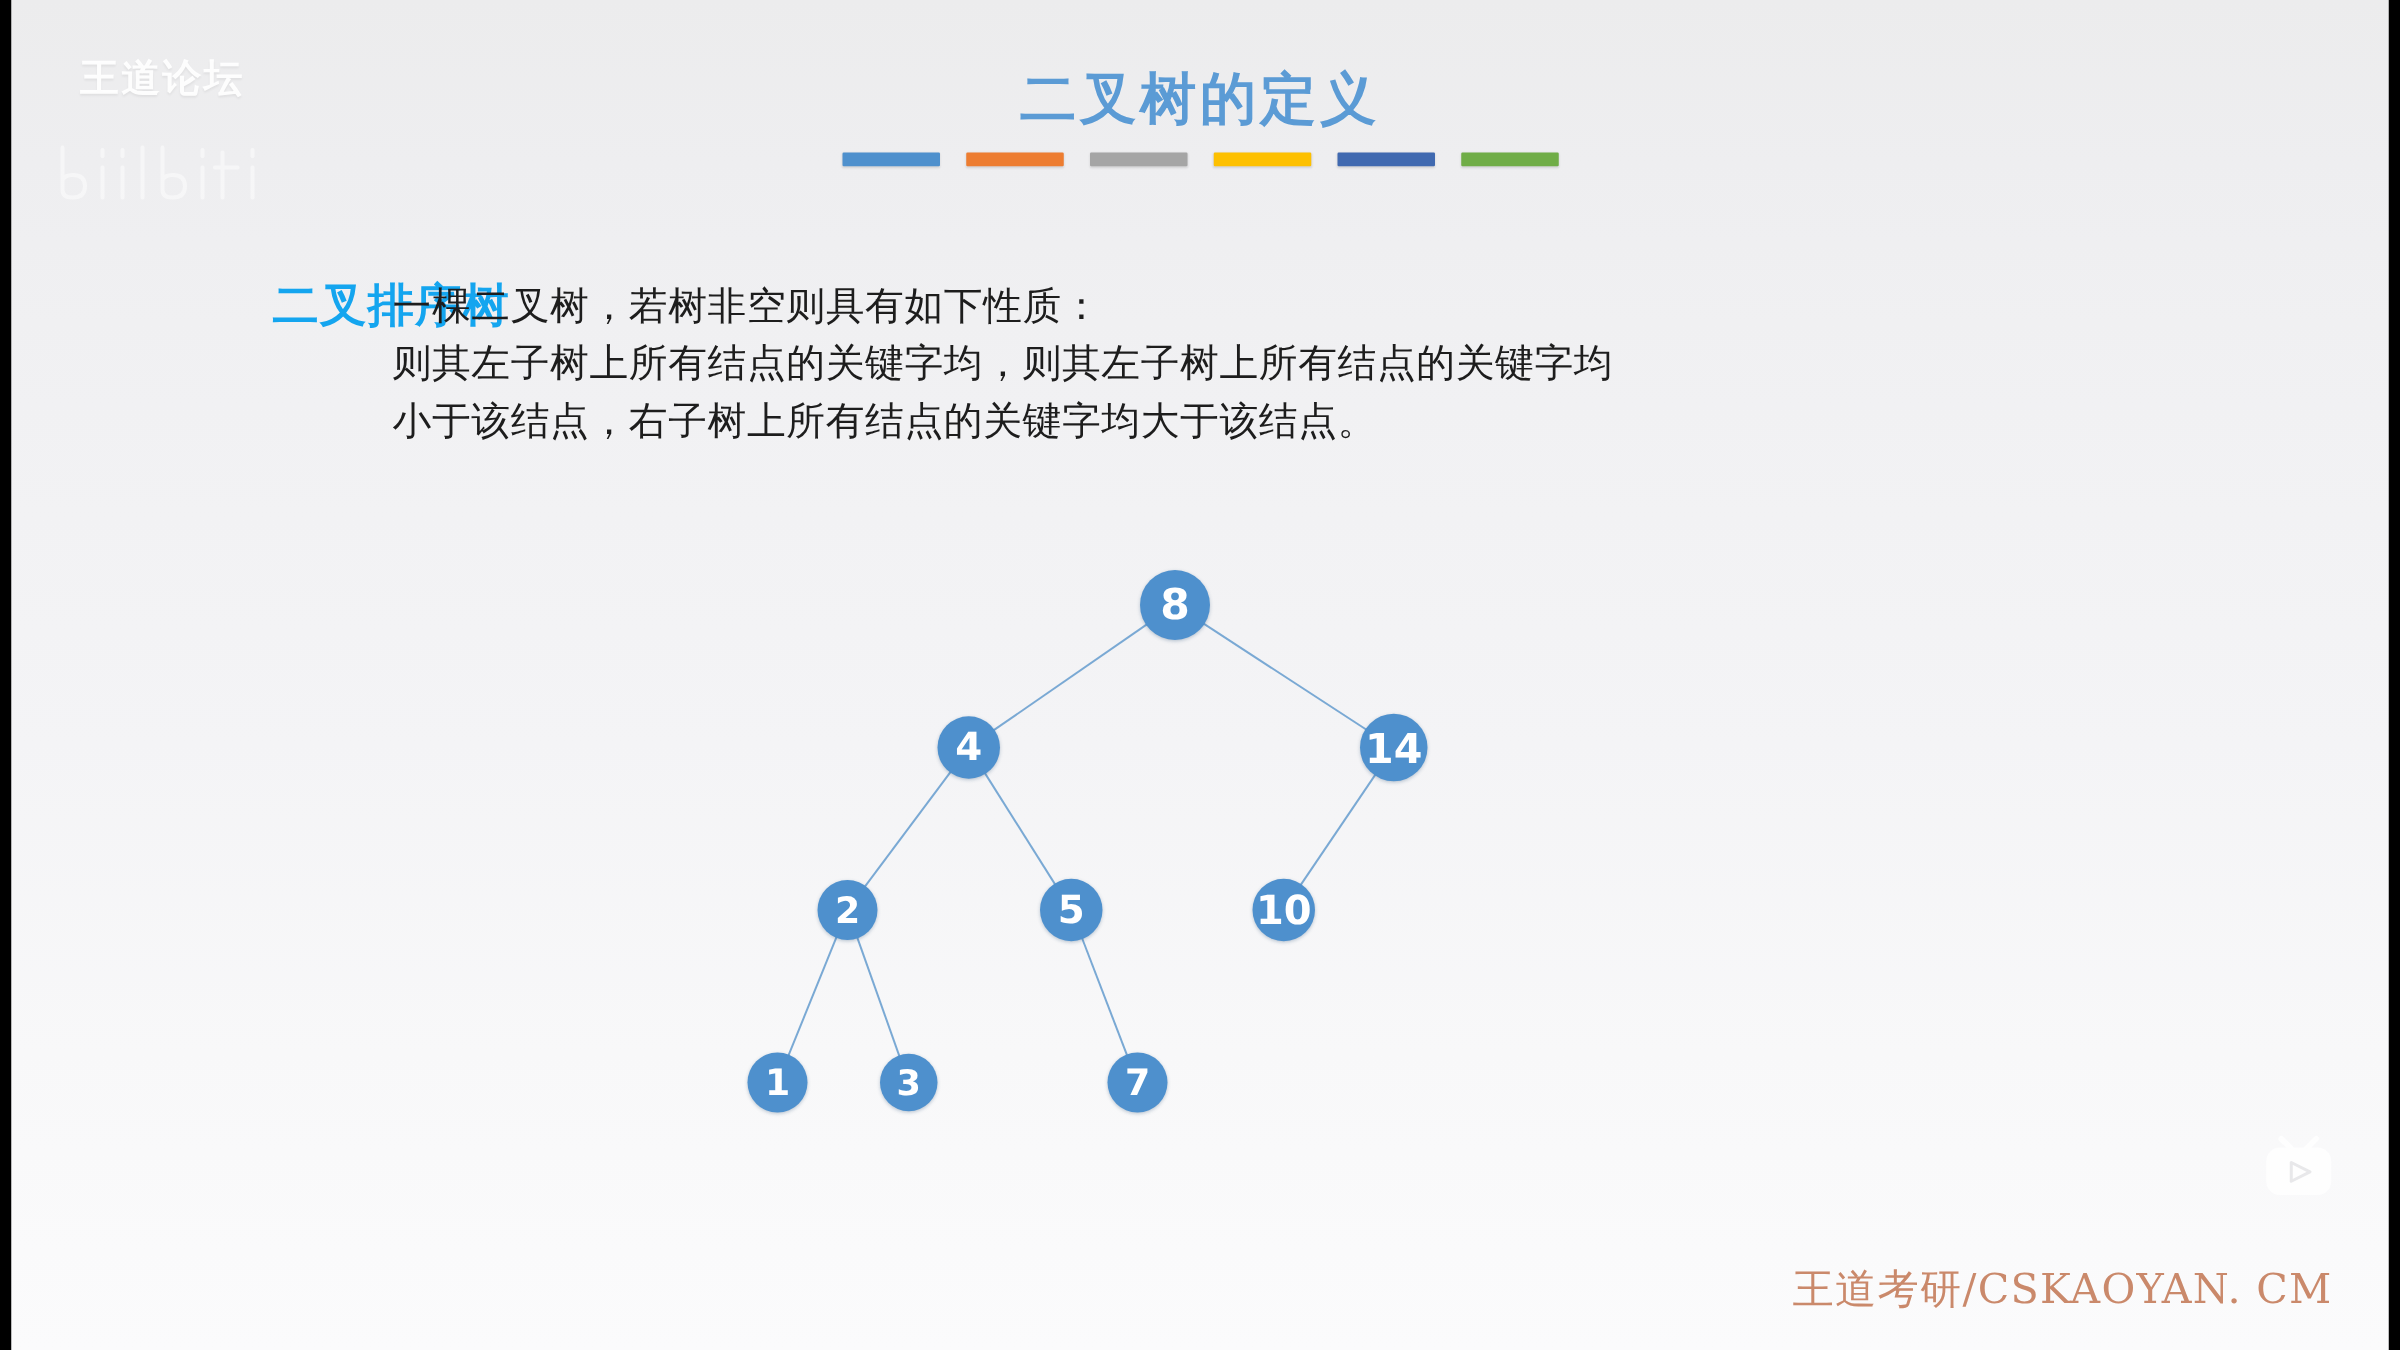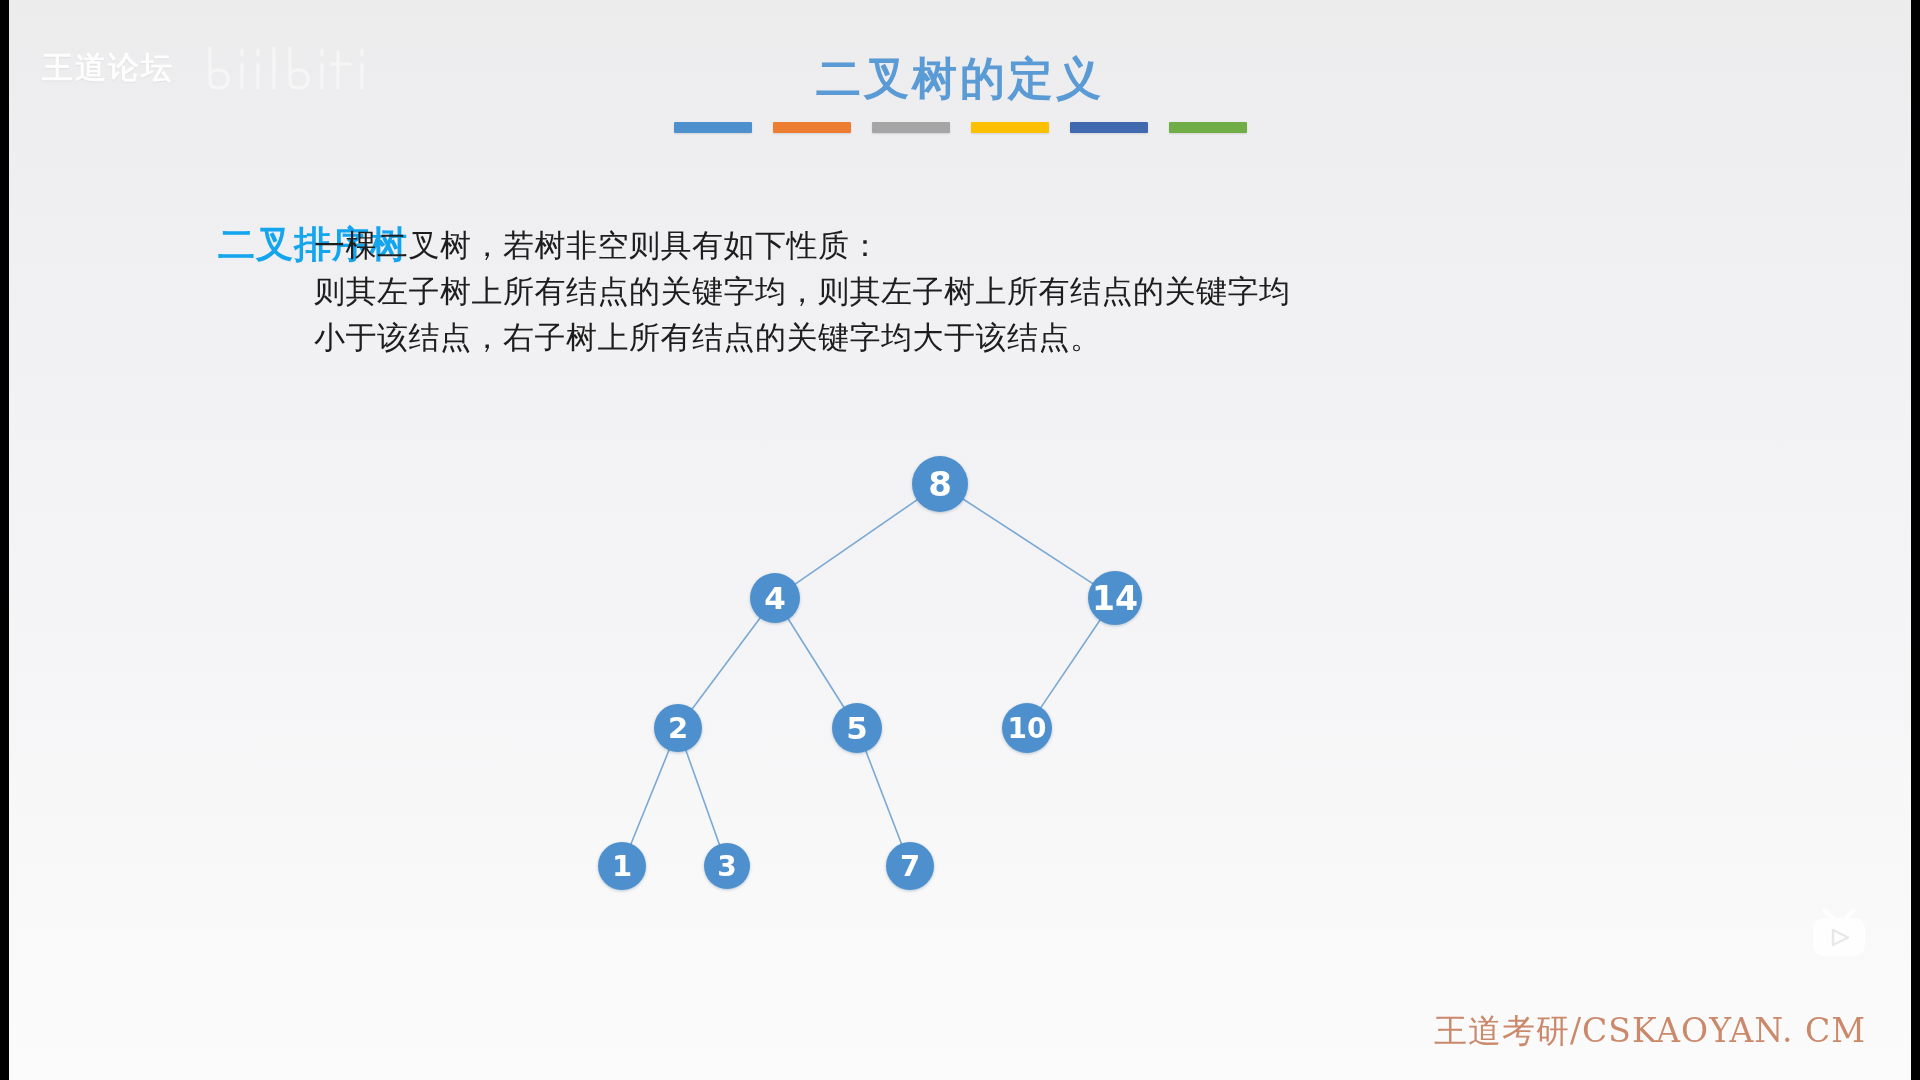--- a/index.html
+++ b/index.html
@@ -37,20 +37,21 @@
   
   #watermark {
     position: absolute;
     left: 42px;
     top: 42px;
     display: flex;
     align-items: center;
     gap: 28px;
     z-index: 20;
     user-select: none;
+    flex-direction: column;
   }
   #watermark .wm-text {
     font-size: 31px;
     font-weight: 700;
     color: rgba(255,255,255,0.92);
     letter-spacing: 2px;
     text-shadow: 0 1px 2px rgba(0,0,0,0.06);
   }
   #watermark .wm-logo {
     position: relative;
@@ -239,21 +240,21 @@
         <line x1="1100.4252732904074" y1="619.5308462755344" x2="1040.4535938857778" y2="708.1253726687376" stroke="#7aa9d4" stroke-width="1.6"></line>
         <line x1="669.3516134614329" y1="749.3120953986119" x2="630.6483865385671" y2="844.6879046013881" stroke="#7aa9d4" stroke-width="1.6"></line>
         <line x1="685.6959261356924" y1="749.6742409535829" x2="719.6386793484681" y2="845.2681173487468" stroke="#7aa9d4" stroke-width="1.6"></line>
         <line x1="865.6046176780304" y1="750.4044762182677" x2="901.7539080585542" y2="844.5290436241601" stroke="#7aa9d4" stroke-width="1.6"></line>
       </svg>
   <div class="tree-node" style="left: 912px; top: 456px; width: 56px; height: 56px; background: rgb(78, 144, 205); font-size: 34px;">8</div>
       <div class="tree-node" style="left: 750px; top: 573px; width: 50px; height: 50px; background: rgb(78, 144, 205); font-size: 31px;">4</div>
       <div class="tree-node" style="left: 1088px; top: 571px; width: 54px; height: 54px; background: rgb(78, 144, 205); font-size: 33px;">14</div>
       <div class="tree-node" style="left: 654px; top: 704px; width: 48px; height: 48px; background: rgb(78, 144, 205); font-size: 29px;">2</div>
       <div class="tree-node" style="left: 832px; top: 703px; width: 50px; height: 50px; background: rgb(78, 144, 205); font-size: 31px;">5</div>
-      <div class="tree-node" style="left: 1002px; top: 703px; width: 50px; height: 50px; background: rgb(78, 144, 205); font-size: 28px;">10</div>
+      <div class="tree-node" style="left: 1002px; top: 703px; width: 50px; height: 50px; background: rgb(78, 144, 205); font-size: 32px;">10</div>
       <div class="tree-node" style="left: 598px; top: 842px; width: 48px; height: 48px; background: rgb(78, 144, 205); font-size: 29px;">1</div>
       <div class="tree-node" style="left: 704px; top: 843px; width: 46px; height: 46px; background: rgb(78, 144, 205); font-size: 28px;">3</div>
       <div class="tree-node" style="left: 886px; top: 842px; width: 48px; height: 48px; background: rgb(78, 144, 205); font-size: 29px;">7</div>
     </div>
 
   <div id="player-badge">
     <svg width="66" height="58" viewBox="0 0 66 58" xmlns="http://www.w3.org/2000/svg">
       <path d="M19 6 L27 14" stroke="#ffffff" stroke-width="4.5" stroke-linecap="round" fill="none"></path>
       <path d="M47 6 L39 14" stroke="#ffffff" stroke-width="4.5" stroke-linecap="round" fill="none"></path>
       <rect x="7" y="13" width="52" height="38" rx="11" ry="11" fill="#ffffff"></rect>

